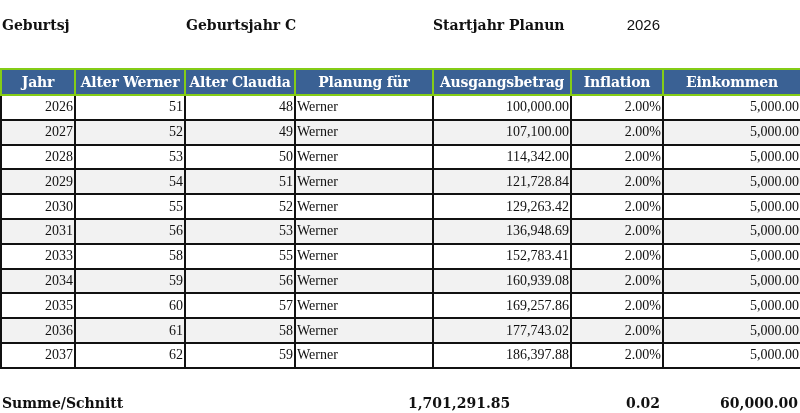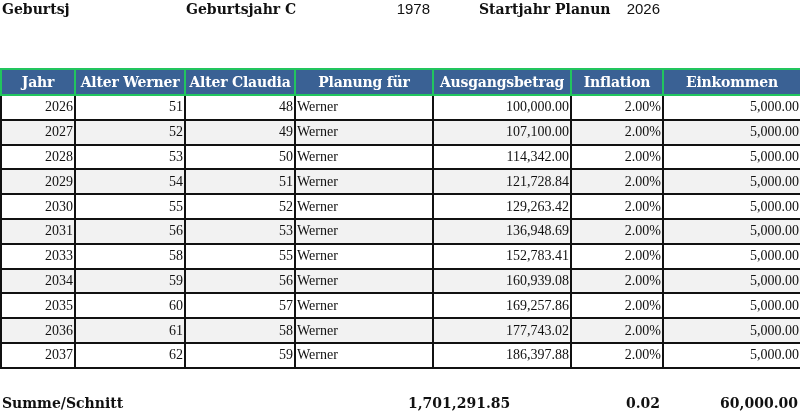--- a/index.html
+++ b/index.html
@@ -10,21 +10,21 @@
       height: 413px;
       overflow: hidden;
     }
     body {
       position: relative;
       font-family: "DejaVu Serif", "Liberation Serif", serif;
       color: #111111;
     }
     .top-row {
       position: absolute;
-      top: 0;
+      top: 16px;
       left: 0;
       width: 716px;
       height: 20px;
       font-size: 15px;
     }
     .top-row .cell {
       position: absolute;
       top: 0;
       height: 20px;
       line-height: 18px;
@@ -50,21 +50,21 @@
     table.grid col.c5 { width: 92px; }
     table.grid col.c6 { width: 138px; }
 
     table.grid th {
       background: #3a6194;
       color: #ffffff;
       font-weight: bold;
       font-size: 14px;
       height: 24px;
       padding: 0 1px;
-      border: 2px solid #22c55e;
+      border: 2px solid #84cc16;
       white-space: nowrap;
       overflow: hidden;
       text-align: center;
       font-family: "DejaVu Serif", serif;
       letter-spacing: -0.2px;
     }
     table.grid td {
       height: 22.8px;
       padding: 0 1px;
       border: 2px solid #111111;
@@ -96,22 +96,21 @@
       line-height: 20px;
       white-space: nowrap;
     }
   </style>
 </head>
 <body>
 
 <div class="top-row">
   <div class="cell lbl" style="left:2px; width:100px;">Geburtsj</div>
   <div class="cell lbl" style="left:186px; width:110px;">Geburtsjahr C</div>
-  <div class="cell num" style="left:330px; width:100px;">1978</div>
-  <div class="cell lbl" style="left:433px; width:140px;margin-left:46px;">Startjahr Planun</div>
+  <div class="cell lbl" style="left:433px; width:140px;">Startjahr Planun</div>
   <div class="cell num" style="left:560px; width:100px;">2026</div>
 </div>
 
 <table class="grid">
   <colgroup>
     <col class="c0">
       <col class="c1">
       <col class="c2">
       <col class="c3">
       <col class="c4">

